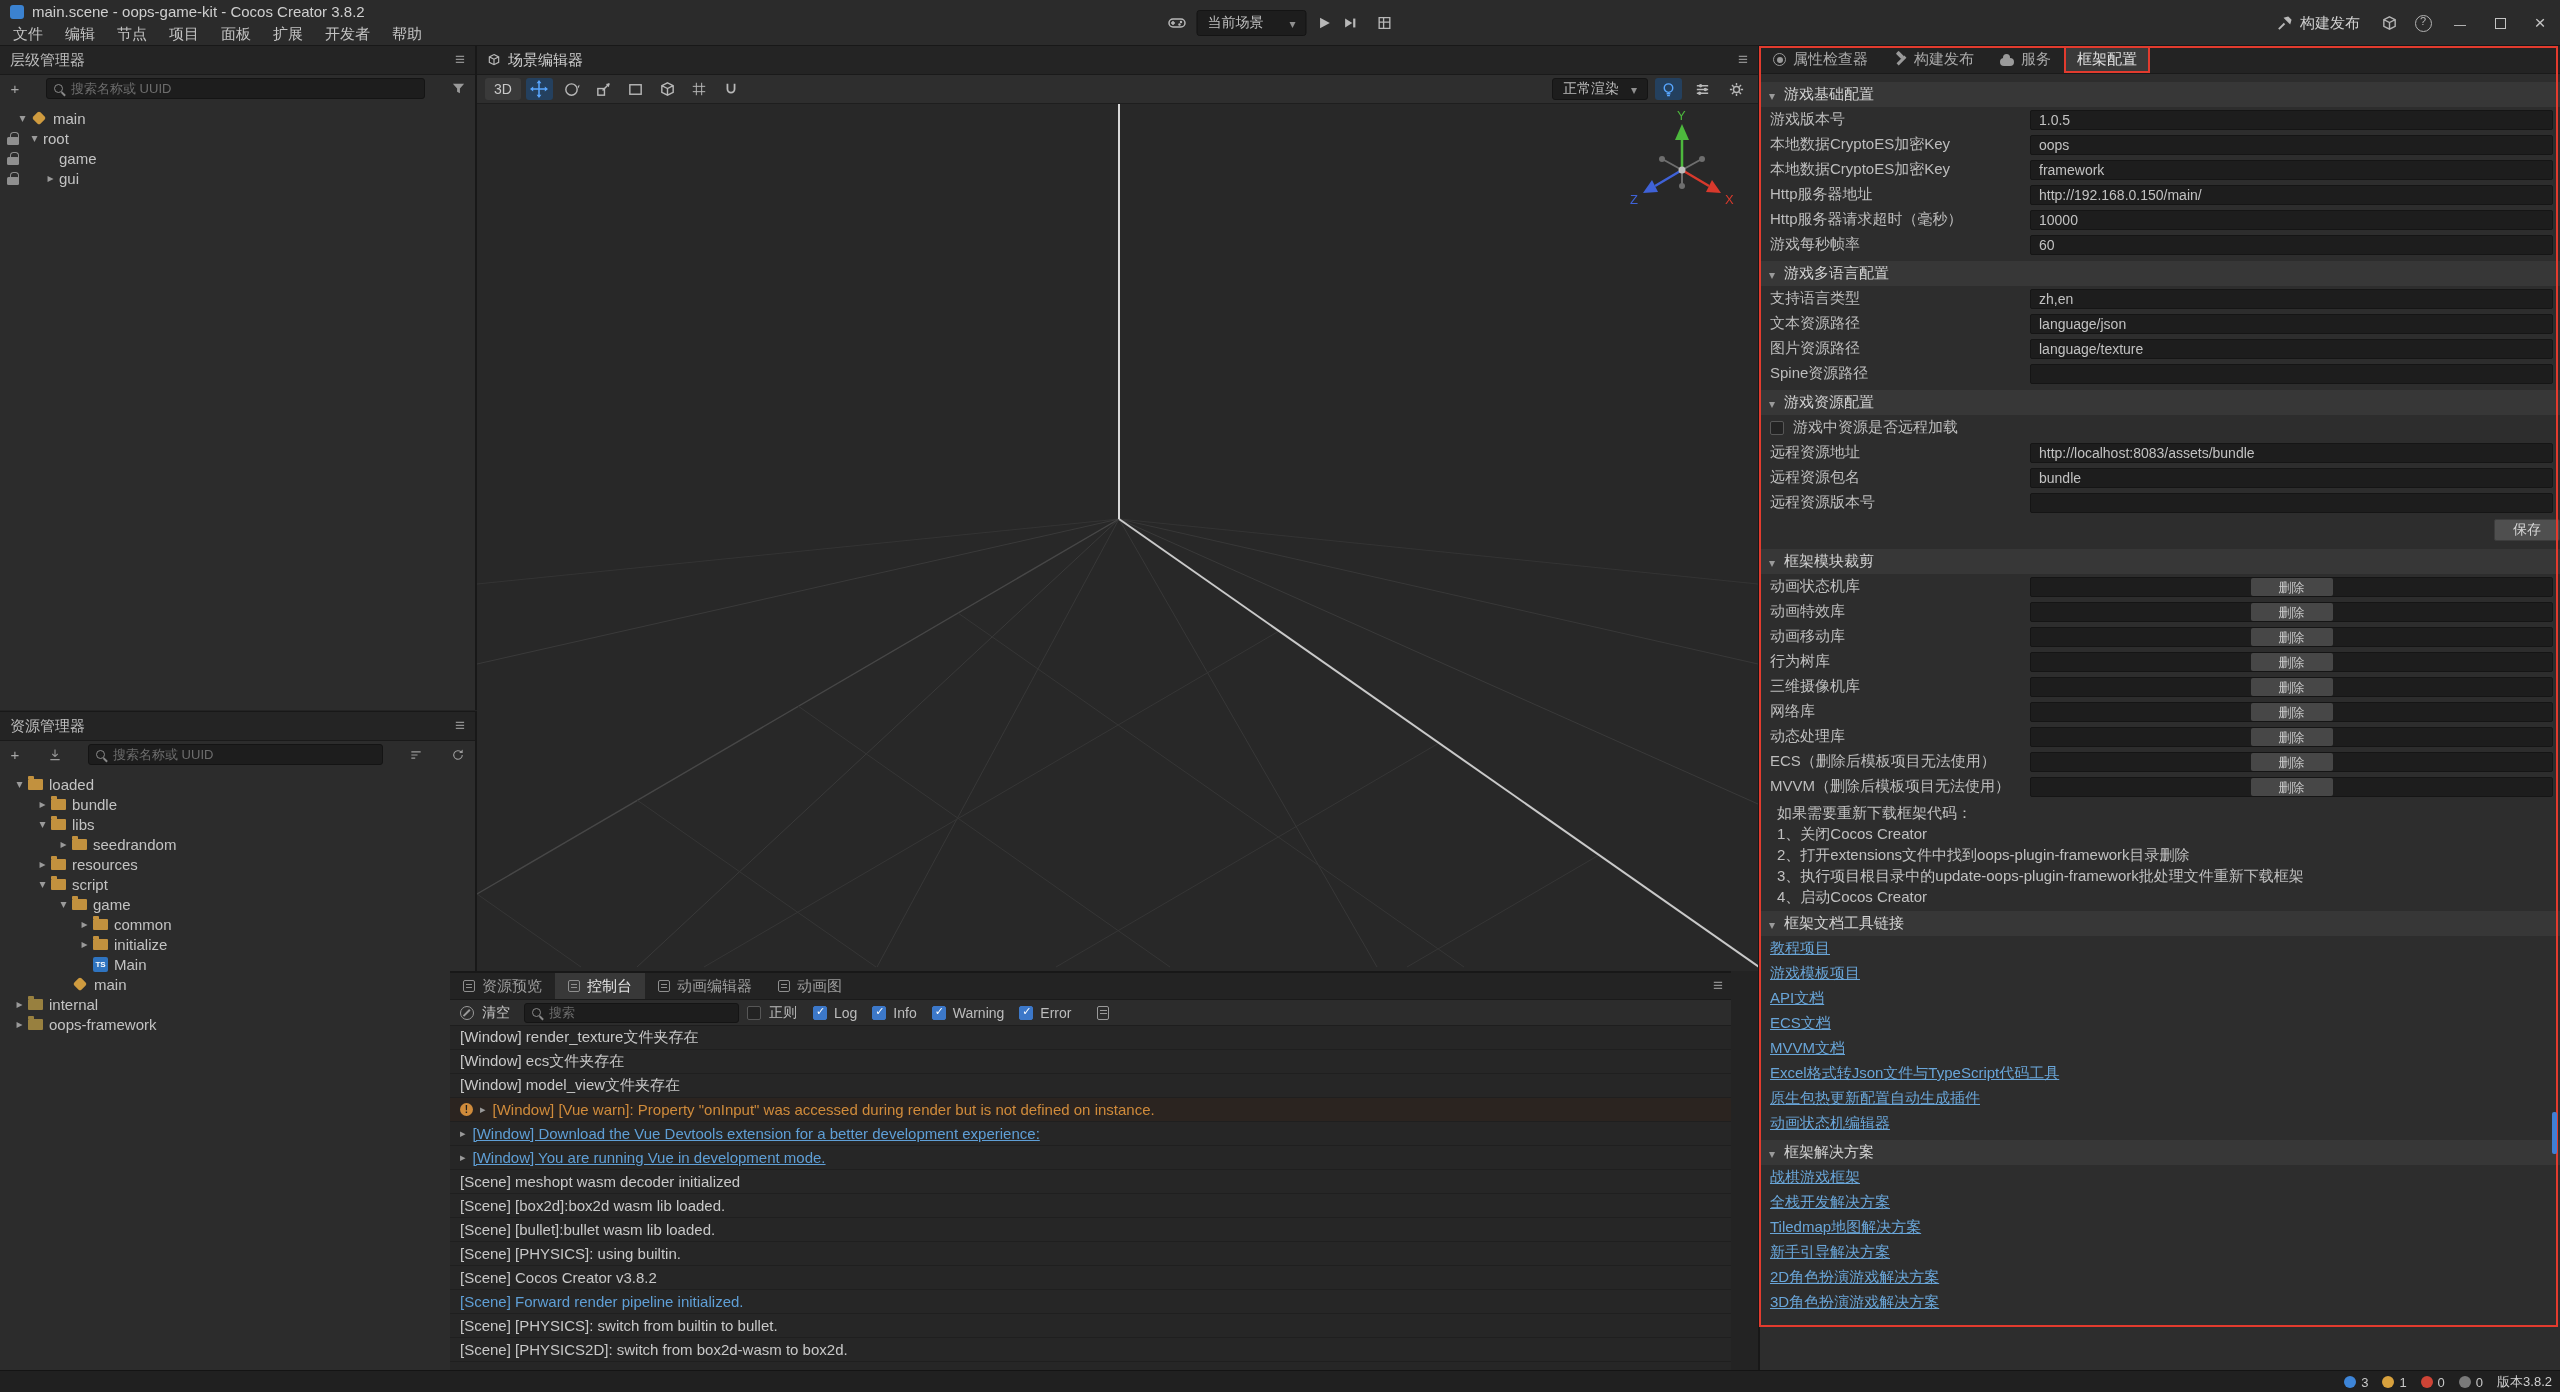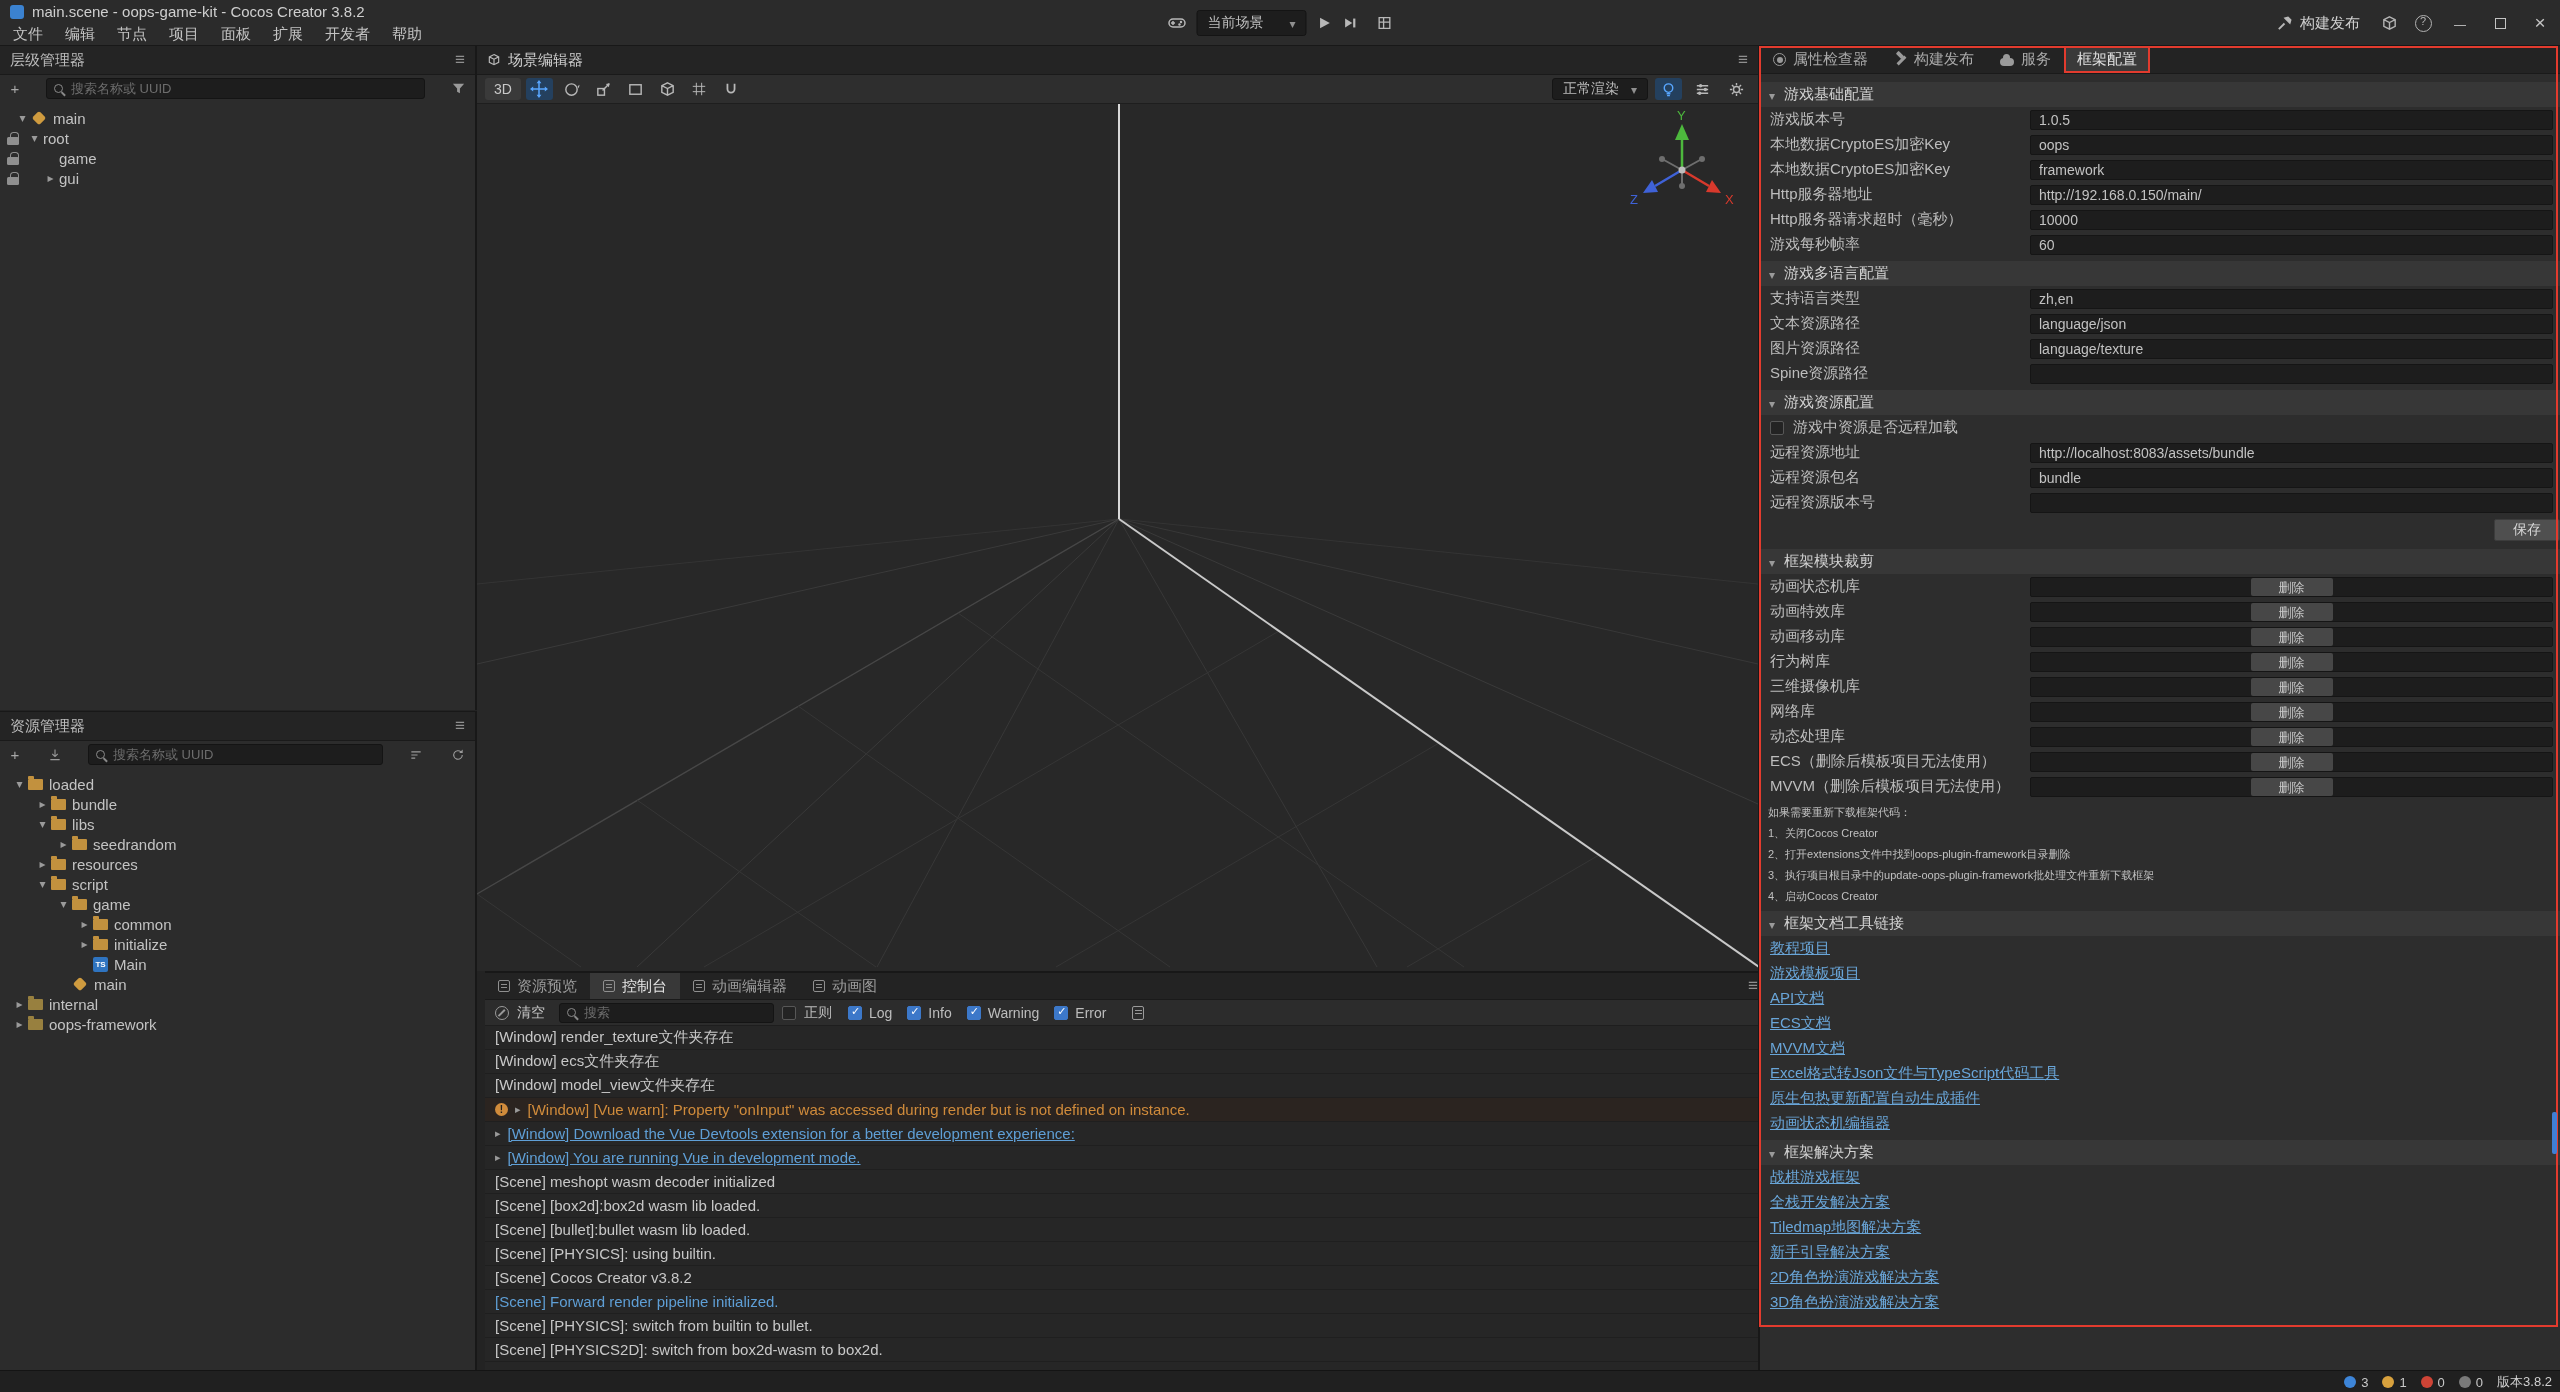--- a/index.html
+++ b/index.html
@@ -89,21 +89,21 @@
   .tool.active{background:#24405e;}
   .tool.active svg{stroke:#58a6ff;}
   .tool.active svg .fill{fill:#58a6ff;}
   .tb-right{margin-left:auto;display:flex;align-items:center;gap:7px;}
   .render-dd{display:flex;align-items:center;gap:12px;background:#1d1d1d;border:1px solid #141414;border-radius:3px;height:22px;padding:4px 10px;font-size:14px;color:#bdbdbd;}
   .viewport{flex:1;position:relative;overflow:hidden;background:#282828;}
   .grid-svg{position:absolute;inset:0;width:100%;height:100%;}
   .gizmo{position:absolute;right:16px;top:4px;width:120px;height:120px;}
 
   
-  .console{position:absolute;left:485px;top:971px;width:1281px;bottom:22px;display:flex;flex-direction:column;background:#262626;border-top:2px solid #181818;}
+  .console{position:absolute;left:450px;top:971px;width:1281px;bottom:22px;display:flex;flex-direction:column;background:#262626;border-top:2px solid #181818;}
   .con-tabs{height:27px;background:#232323;display:flex;align-items:stretch;border-bottom:1px solid #1a1a1a;padding-right:8px;}
   .ctab{display:flex;align-items:center;gap:7px;padding:0 13px;font-size:15px;color:#9d9d9d;}
   .ctab.active{background:#383838;color:#e3e3e3;}
   .ctab-ico{width:12px;height:12px;border:1px solid #8f8f8f;border-radius:2px;position:relative;}
   .ctab-ico::after{content:"";position:absolute;left:2px;right:2px;top:3px;height:1px;background:#8f8f8f;box-shadow:0 3px 0 #8f8f8f;}
   .con-tabs .ham{margin-left:auto;align-self:center;}
   .con-toolbar{height:26px;background:#2c2c2c;display:flex;align-items:center;padding:0 10px;gap:8px;border-bottom:1px solid #1e1e1e;font-size:14px;}
   .clear-ico{width:14px;height:14px;border:1.5px solid #9a9a9a;border-radius:50%;position:relative;}
   .clear-ico::after{content:"";position:absolute;left:1px;top:5px;width:9px;height:1.5px;background:#9a9a9a;transform:rotate(-45deg);}
   .con-search{width:215px;display:flex;align-items:center;gap:6px;background:#1d1d1d;border:1px solid #141414;border-radius:3px;height:20px;padding:0 7px;margin-left:6px;}
@@ -147,21 +147,21 @@
   .chev::before{content:"▾";color:#9a9a9a;font-size:12px;}
   .frow{height:25px;display:flex;align-items:center;padding-right:7px;}
   .flabel{flex:0 0 270px;padding-left:10px;font-size:15px;color:#bdbdbd;white-space:nowrap;overflow:hidden;}
   .finput{flex:1;height:20px;background:#1d1d1d;border:1px solid #151515;border-radius:2px;color:#c2c2c2;font-size:14px;padding:0 8px;font-family:inherit;outline:none;min-width:0;}
   .toggle-row{padding-left:10px;gap:9px;}
   .toggle-label{font-size:15px;color:#bdbdbd;}
   .save-row{height:30px;display:flex;align-items:center;justify-content:flex-end;}
   .save-btn{min-width:66px;height:22px;background:#4f4f4f;border:1px solid #3c3c3c;color:#d8d8d8;font-size:14px;border-radius:2px;font-family:inherit;}
   .mod-strip{flex:1;height:20px;background:#1d1d1d;border:1px solid #151515;border-radius:2px;display:flex;align-items:center;justify-content:center;}
   .del-btn{width:82px;height:18px;background:#474747;border:none;border-radius:2px;color:#c8c8c8;font-size:13px;font-family:inherit;}
-  .note-title,.note-line{font-size:11px;color:#c0c0c0;padding-left:8px;line-height:21px;white-space:nowrap;overflow:hidden;}
+  .note-title,.note-line{font-size:15px;color:#c0c0c0;padding-left:17px;line-height:21px;white-space:nowrap;overflow:hidden;}
   .note-title{margin-top:3px;}
   .link-row{height:25px;display:flex;align-items:center;padding-left:10px;}
   .doc-link{color:#69a5d8;font-size:15px;text-decoration:underline;cursor:pointer;white-space:nowrap;}
 
   .annot-panel{position:absolute;left:1759px;top:46px;width:799px;height:1281px;border:2px solid #e23b2e;pointer-events:none;z-index:40;}
   .rp-scroll{position:absolute;left:2552px;top:1112px;width:5px;height:42px;background:#3f7fd6;border-radius:2px;z-index:45;}
 
   
   .statusbar{position:absolute;left:0;right:0;bottom:0;height:22px;background:#202020;border-top:1px solid #141414;}
   .sb-right{position:absolute;right:8px;top:0;height:22px;display:flex;align-items:center;gap:14px;font-size:13px;color:#c8c8c8;}

